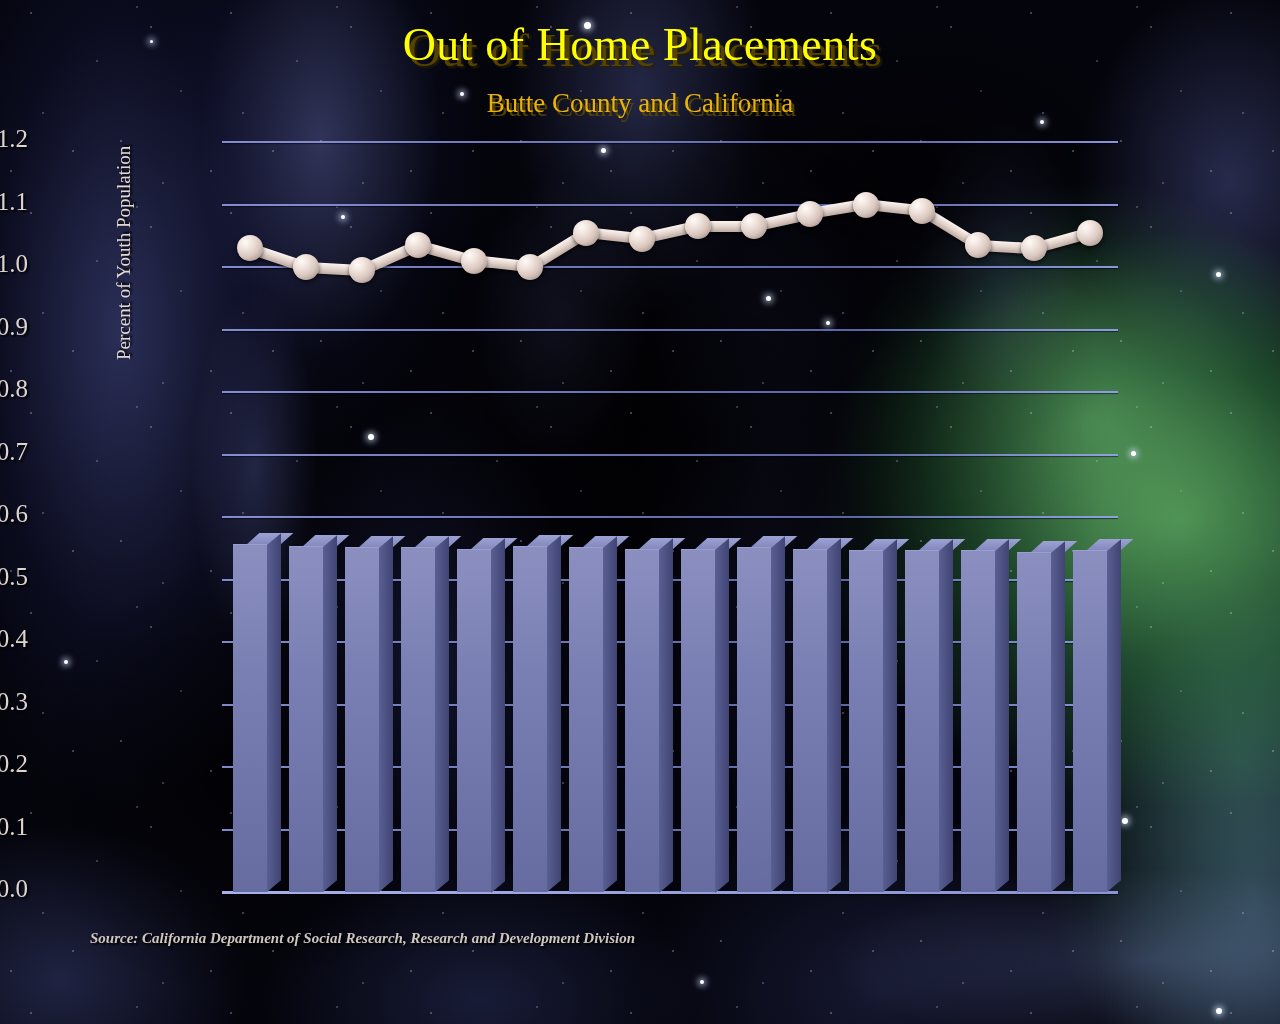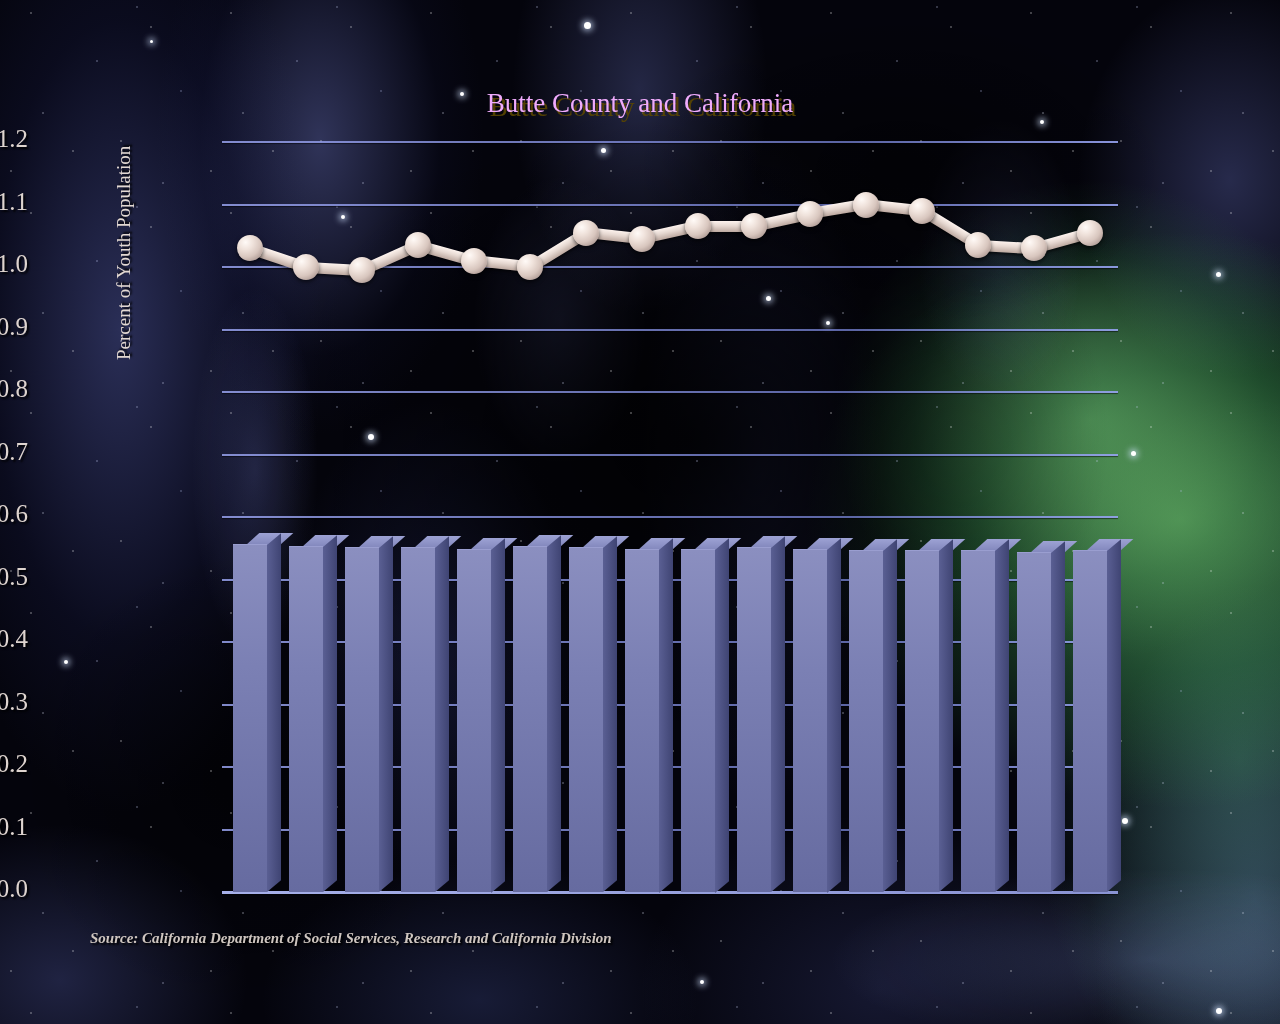--- a/index.html
+++ b/index.html
@@ -64,21 +64,21 @@
   .bigstar.glow{box-shadow:0 0 6px 2px rgba(210,225,255,.75);}
 
   
   #title{
     position:absolute;left:0;right:0;top:18px;text-align:center;
     font-size:46px;color:#ffff00;font-weight:normal;letter-spacing:.5px;
     text-shadow:5px 6px 0 rgba(90,70,0,.95), 7px 8px 2px rgba(40,32,0,.8);
   }
   #subtitle{
     position:absolute;left:0;right:0;top:88px;text-align:center;
-    font-size:27px;color:#f0abfc;
+    font-size:27px;color:#eab308;
     text-shadow:3px 4px 0 rgba(90,70,0,.9);
   }
 
   
   #plot{position:absolute;left:222px;top:142px;width:896px;height:750px;}
   .gridline{position:absolute;left:0;width:896px;height:2px;
     background:linear-gradient(90deg, rgba(150,160,235,.85), rgba(120,132,215,.75) 70%, rgba(150,162,240,.9));
     box-shadow:0 1px 1px rgba(0,0,0,.5);}
   .baseline{height:3px;background:linear-gradient(90deg, rgba(175,185,245,.95), rgba(150,160,230,.9));}
 
@@ -139,20 +139,21 @@
       <div class="bigstar glow" style="left: 1122px; top: 818px; width: 6px; height: 6px;"></div>
       <div class="bigstar glow" style="left: 978px; top: 832px; width: 4px; height: 4px;"></div>
       <div class="bigstar glow" style="left: 1216px; top: 1008px; width: 6px; height: 6px;"></div>
       <div class="bigstar glow" style="left: 64px; top: 660px; width: 4px; height: 4px;"></div>
       <div class="bigstar glow" style="left: 259px; top: 586px; width: 3px; height: 3px;"></div>
       <div class="bigstar glow" style="left: 700px; top: 980px; width: 4px; height: 4px;"></div>
       <div class="bigstar glow" style="left: 1040px; top: 120px; width: 4px; height: 4px;"></div>
       <div class="bigstar glow" style="left: 150px; top: 40px; width: 3px; height: 3px;"></div>
     </div>
 
+  <div id="title">Out of Home Placements</div>
   <div id="subtitle">Butte County and California</div>
 
   <div id="ylabel">Percent of Youth Population</div>
 
   <div id="plot">
     <div id="grid">
         <div class="gridline" style="top: -1px;"></div>
         <div class="gridline" style="top: 61.5px;"></div>
         <div class="gridline" style="top: 124px;"></div>
         <div class="gridline" style="top: 186.5px;"></div>
@@ -292,14 +293,14 @@
         <div class="marker" style="left: 575px; top: 58.875px;"></div>
         <div class="marker" style="left: 631px; top: 49.5px;"></div>
         <div class="marker" style="left: 687px; top: 55.75px;"></div>
         <div class="marker" style="left: 743px; top: 90.125px;"></div>
         <div class="marker" style="left: 799px; top: 93.25px;"></div>
         <div class="marker" style="left: 855px; top: 77.625px;"></div>
       </div>
     <div id="xticks"></div>
   </div>
 
-  <div id="source">Source: California Department of Social Services, Research and California Division</div>
+  <div id="source">Source: California Department of Social Research, Research and Development Division</div>
 </div>
 
 </body></html>

